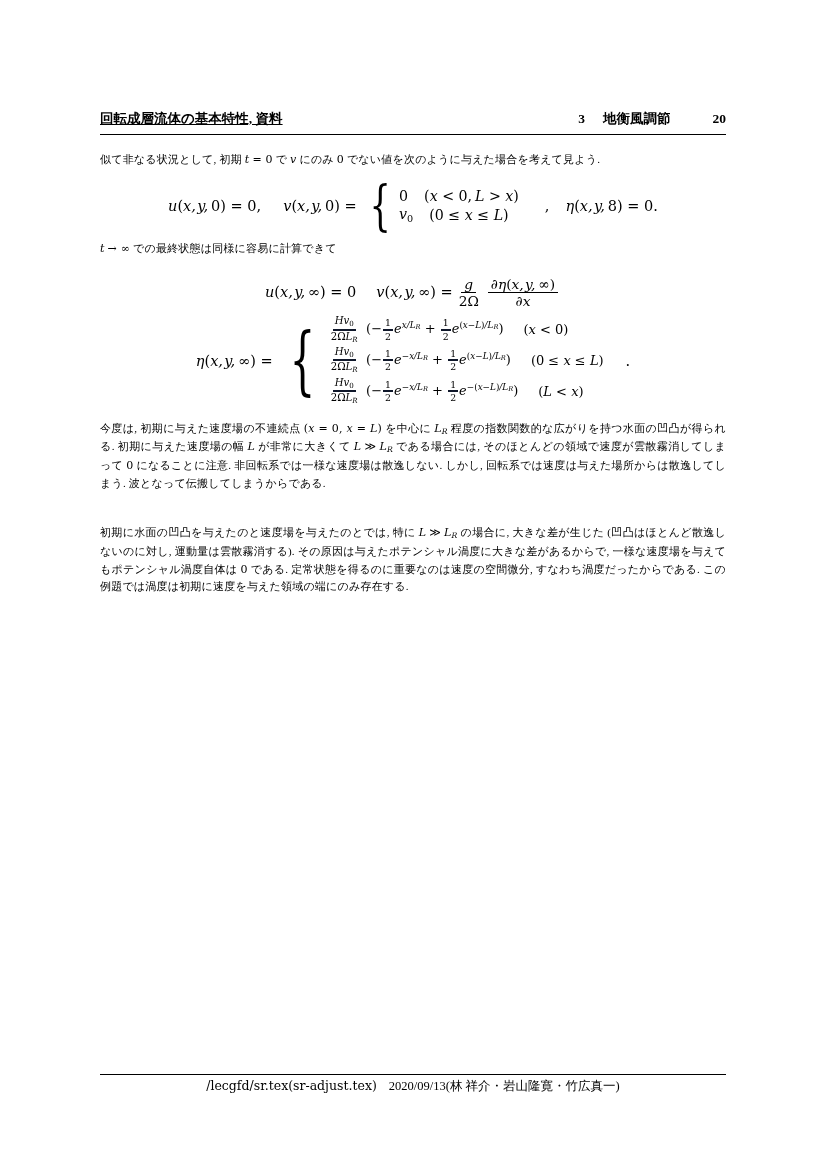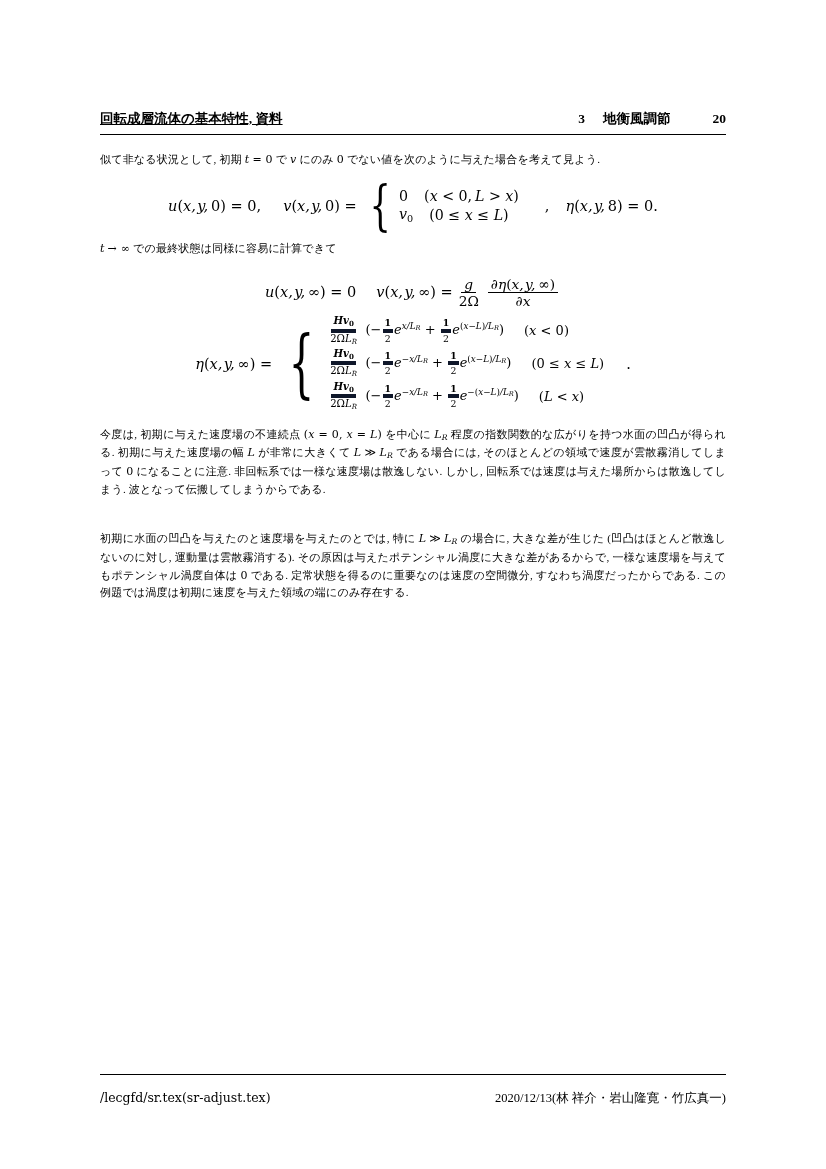--- a/index.html
+++ b/index.html
@@ -104,21 +104,21 @@
   .frac .num { padding: 0 3px; border-bottom: 1px solid #000; line-height: 1.18; }
   .frac .den { padding: 0 3px; line-height: 1.2; }
   .sfrac {
     display: inline-flex;
     flex-direction: column;
     align-items: center;
     vertical-align: middle;
     font-size: 0.72em;
     margin: 0 1px;
   }
-  .sfrac .num { border-bottom: 4px solid #0f172a; line-height: 1.15; padding: 0 2px; font-weight: bold;}
+  .sfrac .num { border-bottom: 2px solid #0f172a; line-height: 1.15; padding: 0 2px;}
   .sfrac .den { line-height: 1.2; padding: 0 2px;}
 
   .brace {
     font-size: 54px;
     line-height: 0.72;
     font-family: "DejaVu Serif", serif;
     font-weight: 200;
     transform: scaleX(0.62);
     display: inline-block;
     margin: 0 2px 0 6px;
@@ -146,24 +146,24 @@
 
   .eqsmall { font-size: 13px; }
 
   
   .footer {
     position: absolute;
     left: 100px;
     top: 1074px;
     width: 626px;
     font-size: 12.5px;
-    padding-top: 15px;
+    padding-top: 3px;
     border-top: 1.1px solid #000;
     display: flex;
-    justify-content: space-between;
+    justify-content: center;
     align-items: baseline;
     gap: 12px;
   }
   .footer-left { font-family: "DejaVu Serif", serif; }
   .footer-right { }
 </style>
 </head>
 <body>
 
 <div class="page">
@@ -310,16 +310,16 @@
     <div class="gap"></div>
 
     <p class="para">
       初期に水面の凹凸を与えたのと速度場を与えたのとでは, 特に <span class="math">L</span> <span class="mathup">≫</span> <span class="math">L<span style="font-size:0.7em;vertical-align:-0.25em">R</span></span> の場合に, 大きな差が生じた (凹凸はほとんど散逸しないのに対し, 運動量は雲散霧消する). その原因は与えたポテンシャル渦度に大きな差があるからで, 一様な速度場を与えてもポテンシャル渦度自体は <span class="mathup">0</span> である. 定常状態を得るのに重要なのは速度の空間微分, すなわち渦度だったからである. この例題では渦度は初期に速度を与えた領域の端にのみ存在する.
     </p>
 
   </div>
 
   <div class="footer">
     <div class="footer-left">/lecgfd/sr.tex(sr-adjust.tex)</div>
-    <div class="footer-right">2020/12/13(林 祥介・岩山隆寛・竹広真一)</div>
+    <div class="footer-right">2020/09/13(林 祥介・岩山隆寛・竹広真一)</div>
   </div>
 
 </div>
 
 </body></html>

